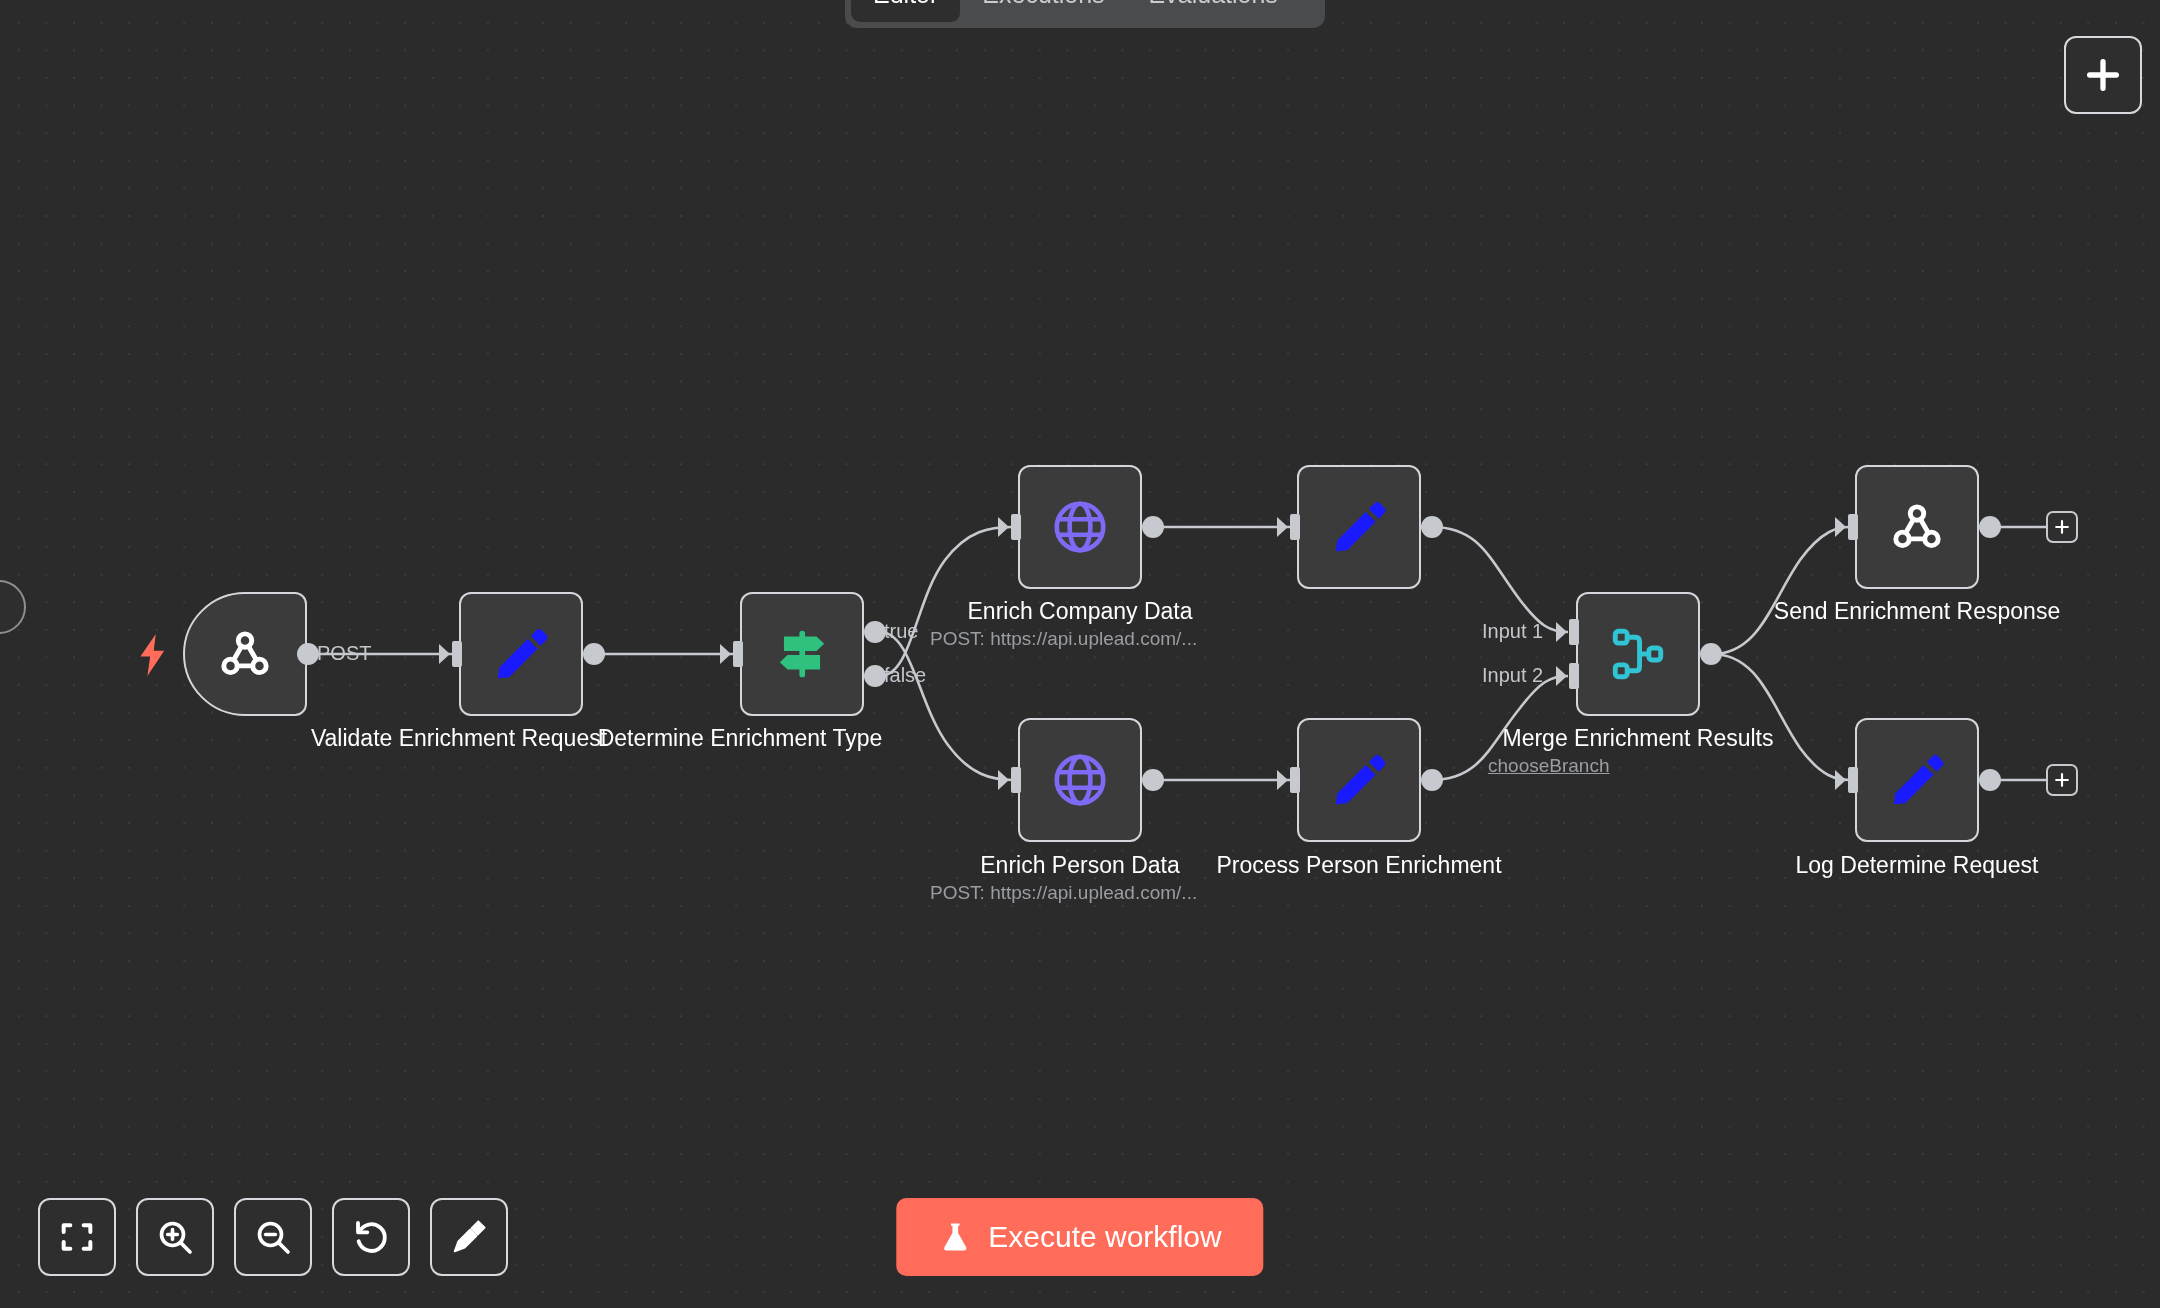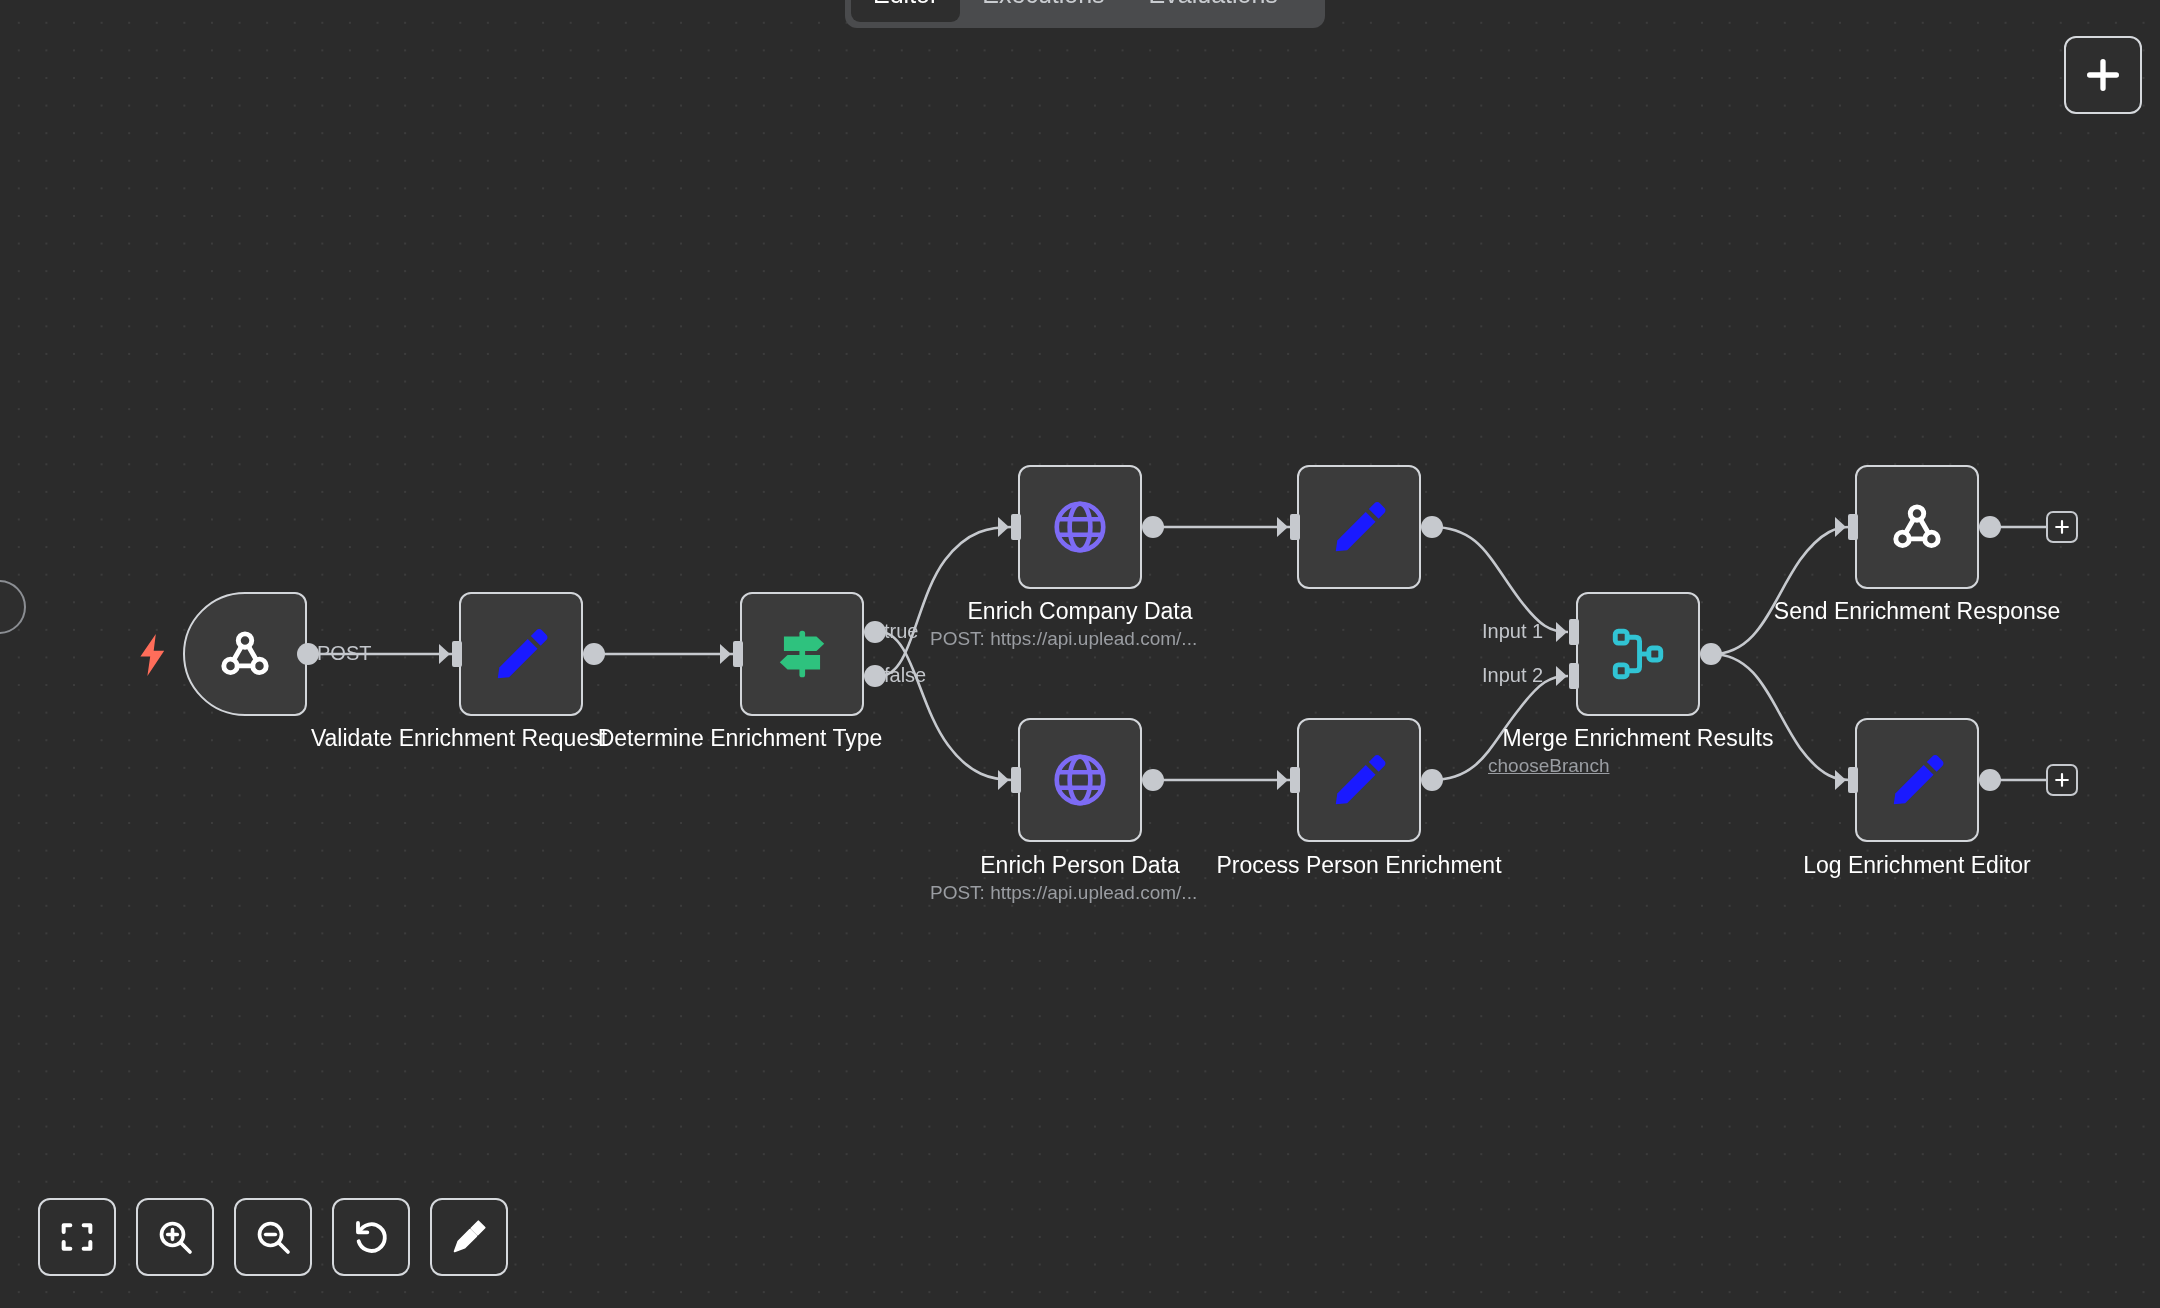--- a/index.html
+++ b/index.html
@@ -379,21 +379,21 @@
       <path d="M15.8 5 L18 2.8 C18.6 2.2 19.5 2.2 20.1 2.8 L21.8 4.5 C22.4 5.1 22.4 6 21.8 6.6 L19.6 8.8 Z" fill="#1a1aff"></path>
     </svg>
   </div>
   <div class="port-in" style="left:1848px; top:767px;"></div>
   <div class="port-out" style="left:1979px; top:769px;"></div>
   <div class="plus-stub" style="left:2046px; top:764px;">
     <svg viewBox="0 0 24 24" width="20" height="20">
       <path d="M12 5 V19 M5 12 H19" stroke="#ffffff" stroke-width="2.6" stroke-linecap="round"></path>
     </svg>
   </div>
-  <div class="node-label" style="left:1767px; top:852px;">Log Enrichment Editor</div>
+  <div class="node-label" style="left:1767px; top:852px;">Log Determine Request</div>
 
   <div id="tabbar">
     <div class="tab active">Editor</div>
     <div class="tab">Executions</div>
     <div class="tab">Evaluations</div>
   </div>
 
   <div id="add-node-btn">
     <svg viewBox="0 0 24 24">
       <path d="M12 4 V20 M4 12 H20" stroke="#ffffff" stroke-width="3.2" stroke-linecap="round"></path>
@@ -446,14 +446,20 @@
       <svg viewBox="0 0 24 24">
         <g fill="#ffffff" stroke="#ffffff" stroke-width="1.1" stroke-linejoin="round">
           <path d="M17.6 2.6 L21.4 6.4 L17.2 10.6 L13.4 6.8 Z"></path>
           <path d="M12.6 7.6 L16.4 11.4 L9.4 18.4 L3.4 20.6 L5.6 14.6 Z"></path>
         </g>
       </svg>
     </div>
 
   </div>
 
+  <button id="execute-btn">
+    <svg viewBox="0 0 24 24">
+      <path d="M9 2.4 H15 V4 H14 V9.2 L19.6 19 C20.3 20.2 19.5 21.6 18.1 21.6 H5.9 C4.5 21.6 3.7 20.2 4.4 19 L10 9.2 V4 H9 Z" fill="#ffffff"></path>
+    </svg>
+    <span>Execute workflow</span>
+  </button>
 
 </div>
 
 </body></html>

